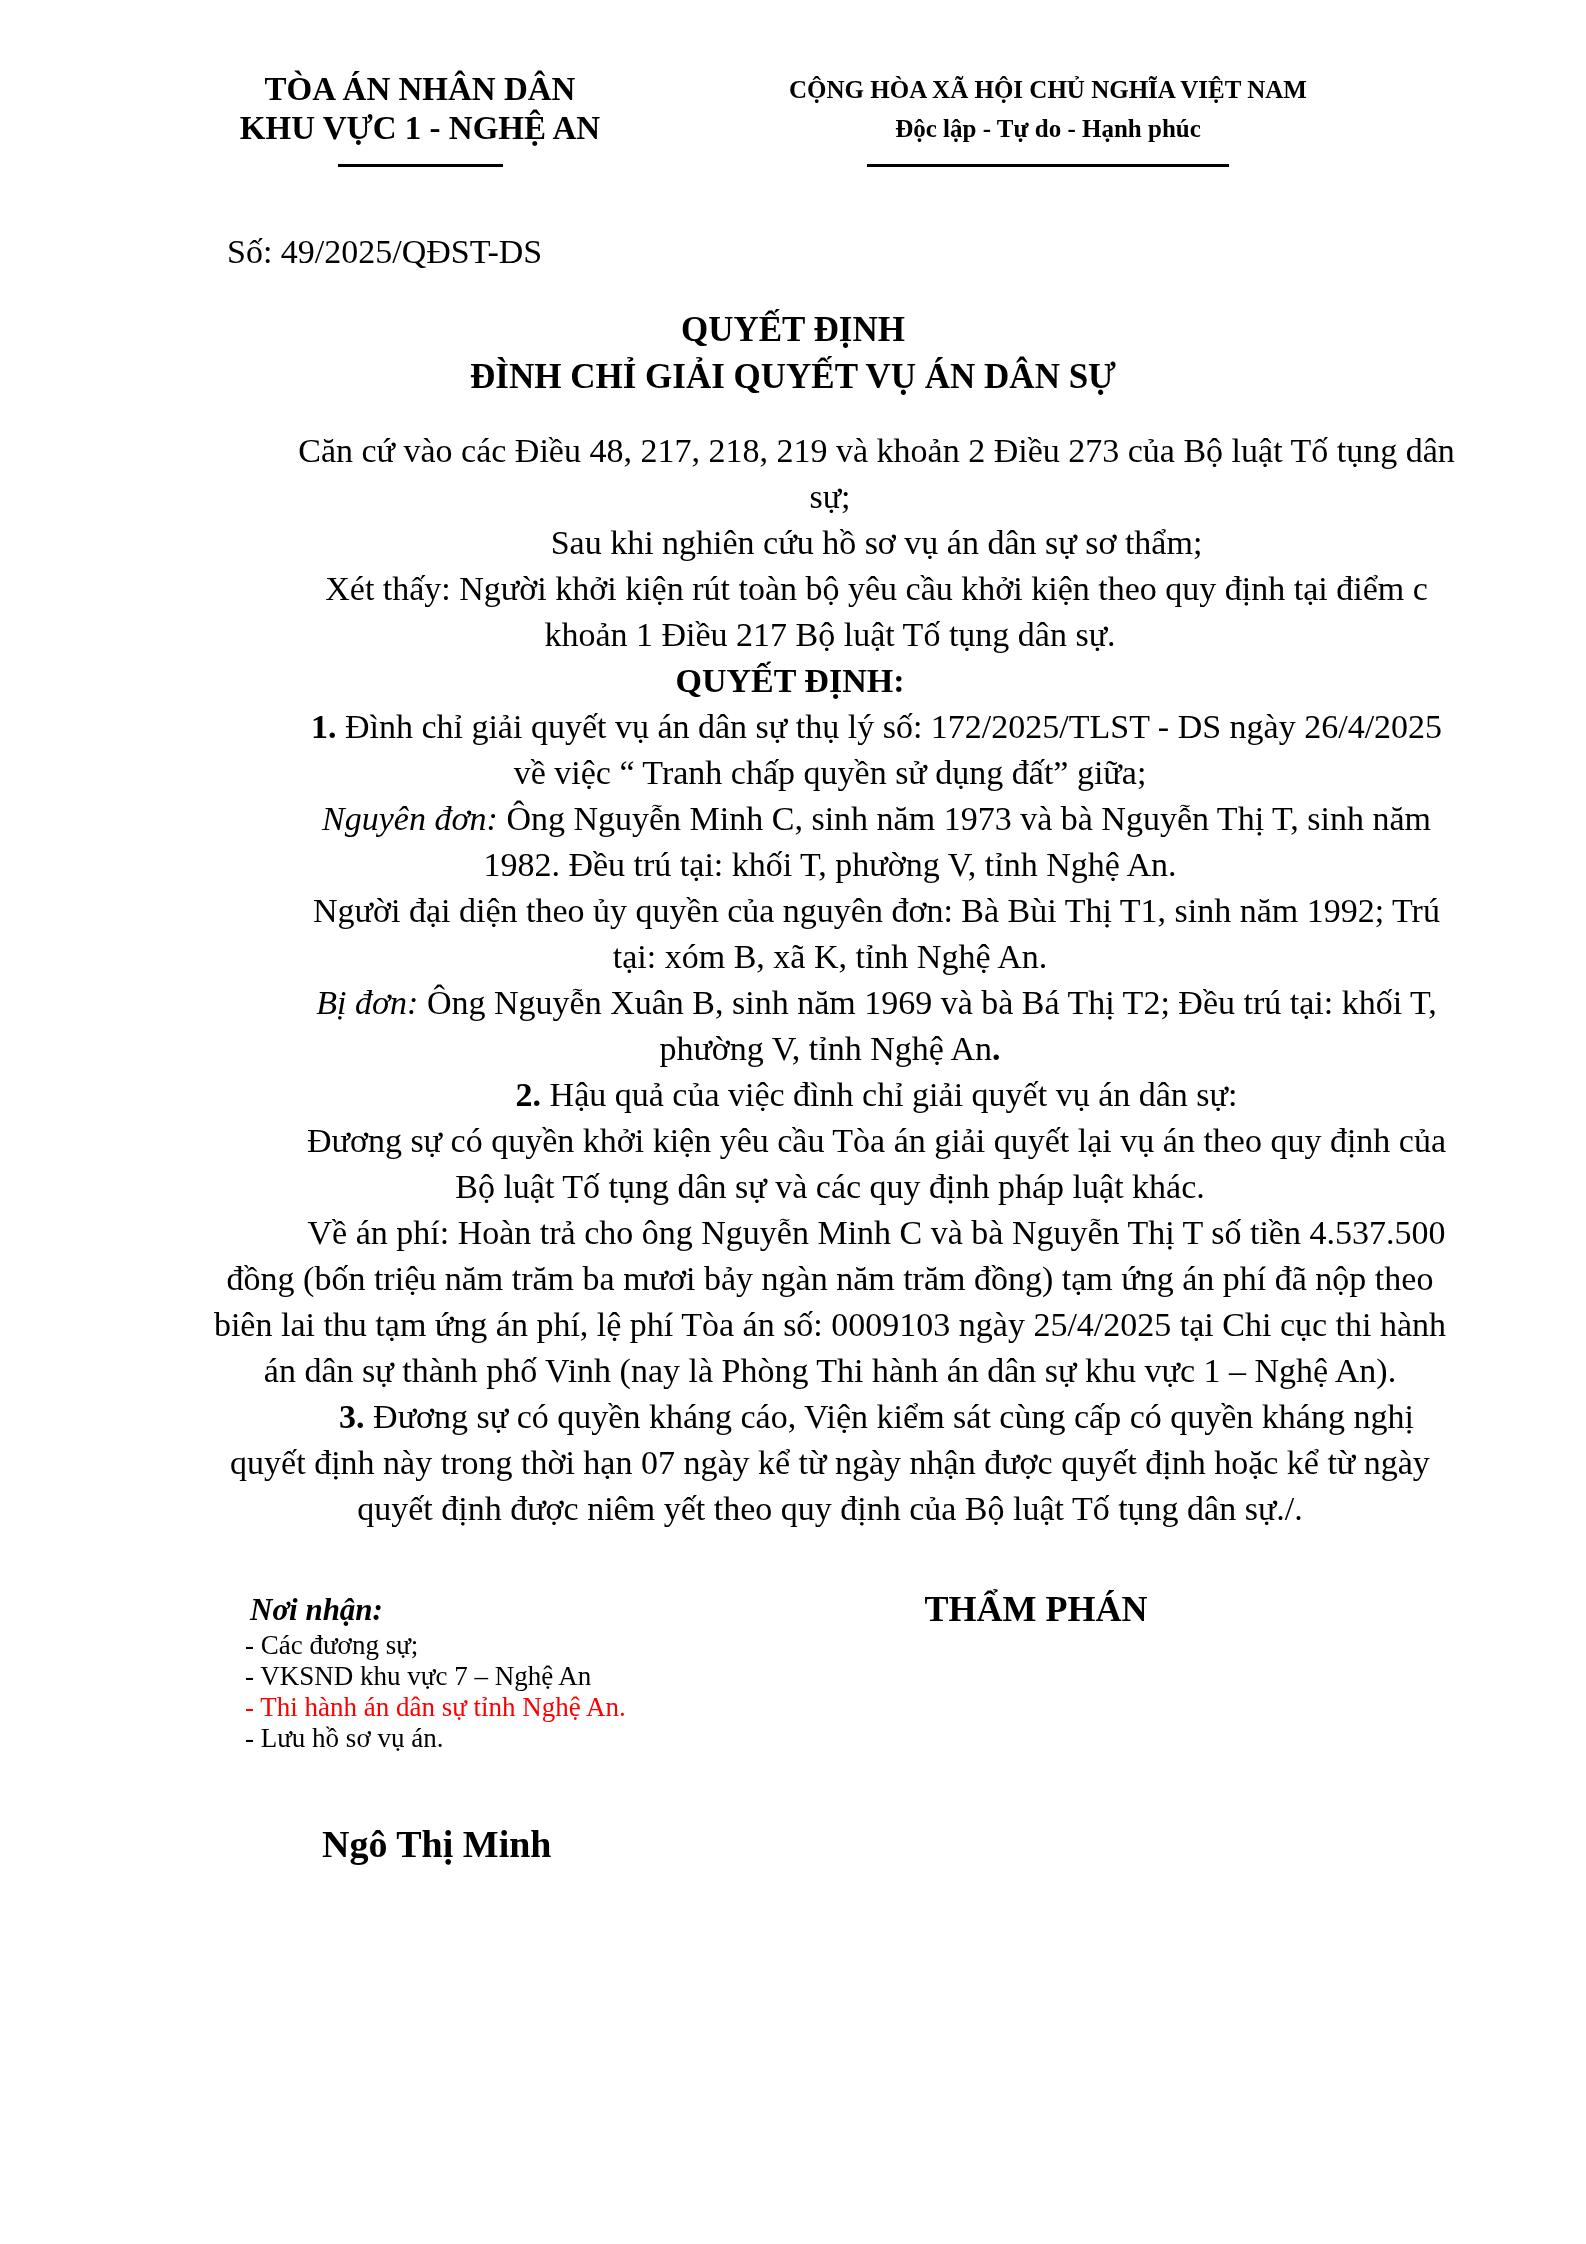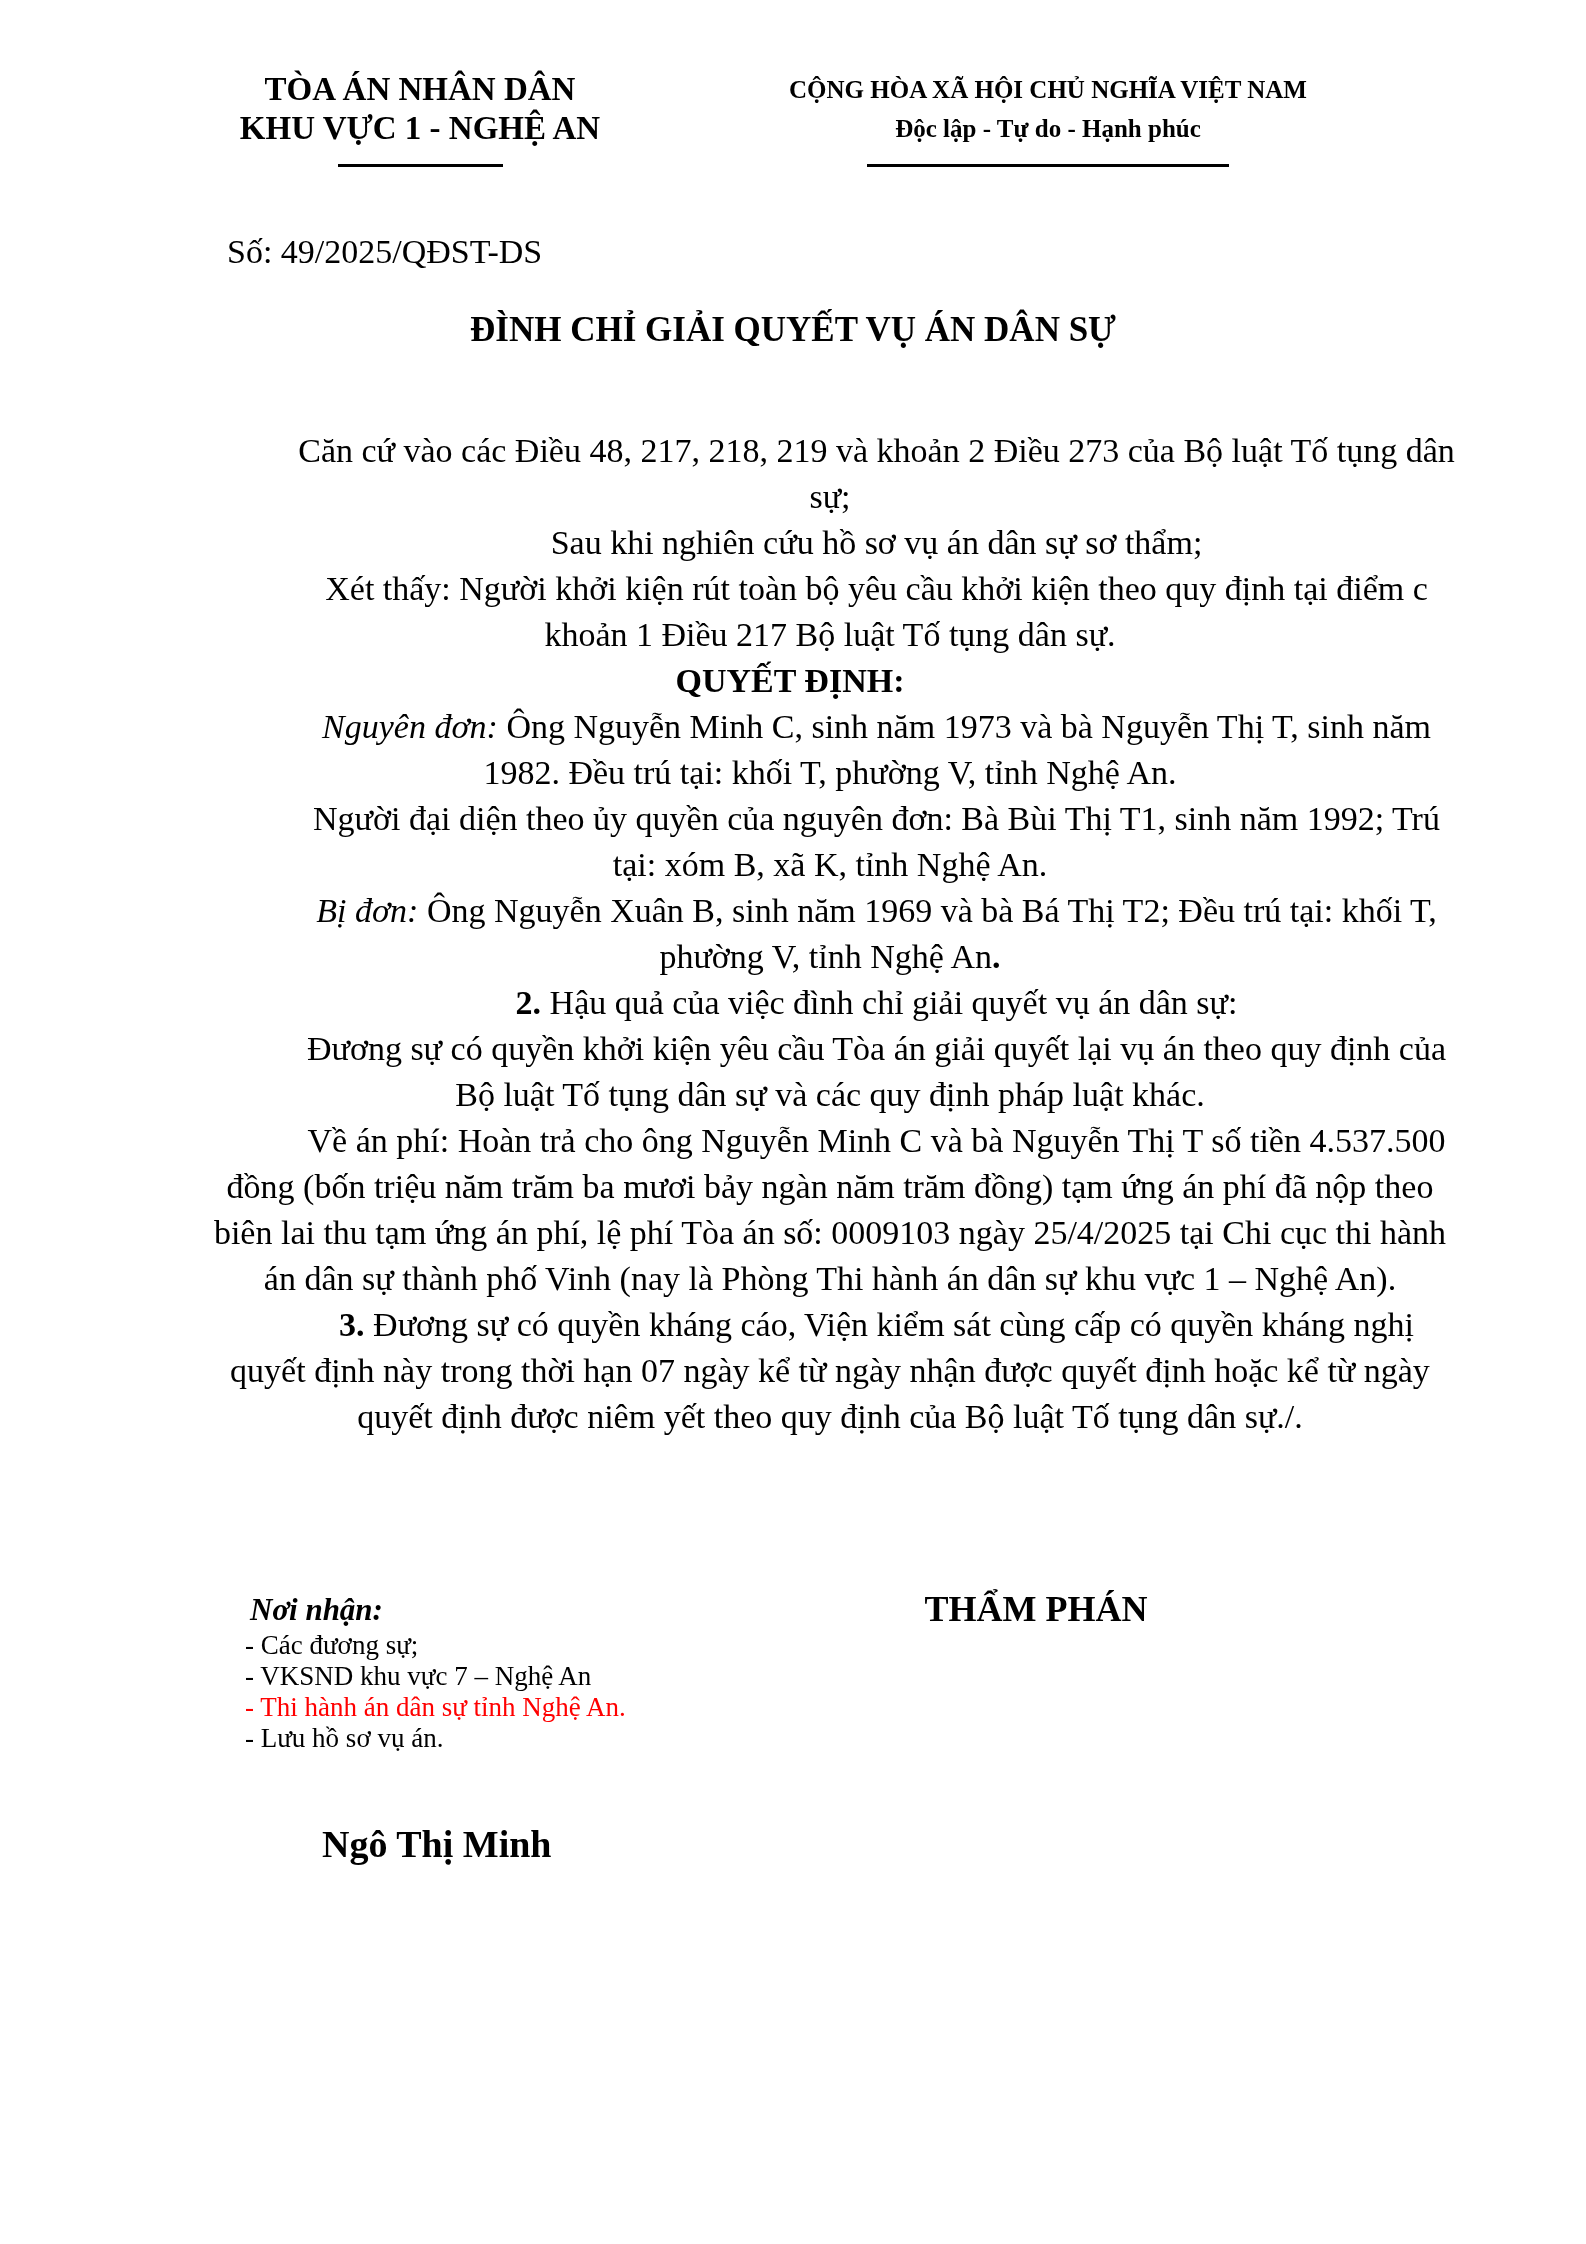--- a/index.html
+++ b/index.html
@@ -90,30 +90,32 @@
 
   <div class="hdr-right">
     <div>CỘNG HÒA XÃ HỘI CHỦ NGHĨA VIỆT NAM</div>
     <div>Độc lập - Tự do - Hạnh phúc</div>
     <div class="rule rule-right"></div>
   </div>
 
   <div class="doc-number">Số: 49/2025/QĐST-DS</div>
 
   <div class="title">
+    <div>QUYẾT ĐỊNH</div>
     <div>ĐÌNH CHỈ GIẢI QUYẾT VỤ ÁN DÂN SỰ</div>
   </div>
 
   <div class="body-text">
     <p>Căn cứ vào các Điều 48, 217, 218, 219 và khoản 2 Điều 273 của Bộ luật Tố tụng dân sự;</p>
     <p>Sau khi nghiên cứu hồ sơ vụ án dân sự sơ thẩm;</p>
     <p>Xét thấy: Người khởi kiện rút toàn bộ yêu cầu khởi kiện theo quy định tại điểm c khoản 1 Điều 217 Bộ luật Tố tụng dân sự.</p>
 
     <p class="decision-heading">QUYẾT ĐỊNH:</p>
 
+    <p><span class="b">1.</span><span> Đình chỉ giải quyết vụ án dân sự thụ lý số: 172/2025/TLST - DS ngày 26/4/2025 về việc “ Tranh chấp quyền sử dụng đất” giữa;</span></p>
 
     <p><span class="i">Nguyên đơn:</span><span> Ông Nguyễn Minh C, sinh năm 1973 và bà Nguyễn Thị T, sinh năm 1982. Đều trú tại: khối T, phường V, tỉnh Nghệ An.</span></p>
 
     <p>Người đại diện theo ủy quyền của nguyên đơn: Bà Bùi Thị T1, sinh năm 1992; Trú tại: xóm B, xã K, tỉnh Nghệ An.</p>
 
     <p><span class="i">Bị đơn:</span><span> Ông Nguyễn Xuân B, sinh năm 1969 và bà Bá Thị T2; Đều trú tại: khối T, phường V, tỉnh Nghệ An</span><span class="b">.</span></p>
 
     <p><span class="b">2.</span><span> Hậu quả của việc đình chỉ giải quyết vụ án dân sự:</span></p>
 
     <p>Đương sự có quyền khởi kiện yêu cầu Tòa án giải quyết lại vụ án theo quy định của Bộ luật Tố tụng dân sự và các quy định pháp luật khác.</p>

